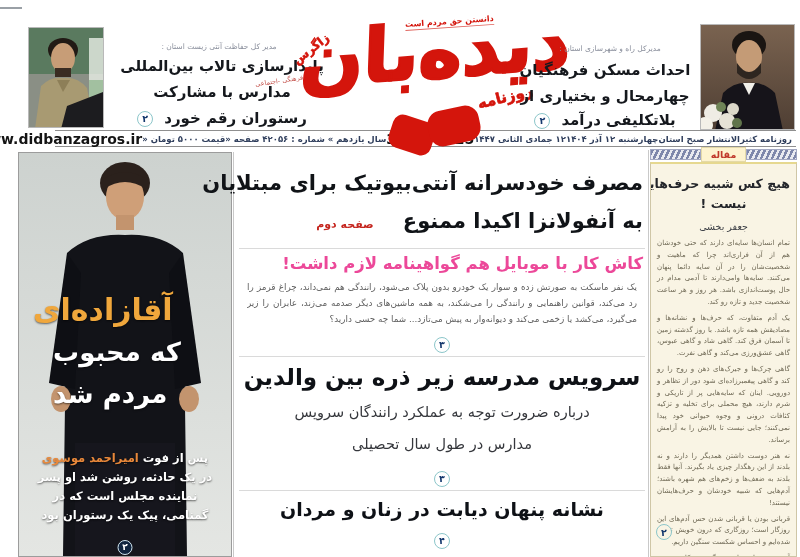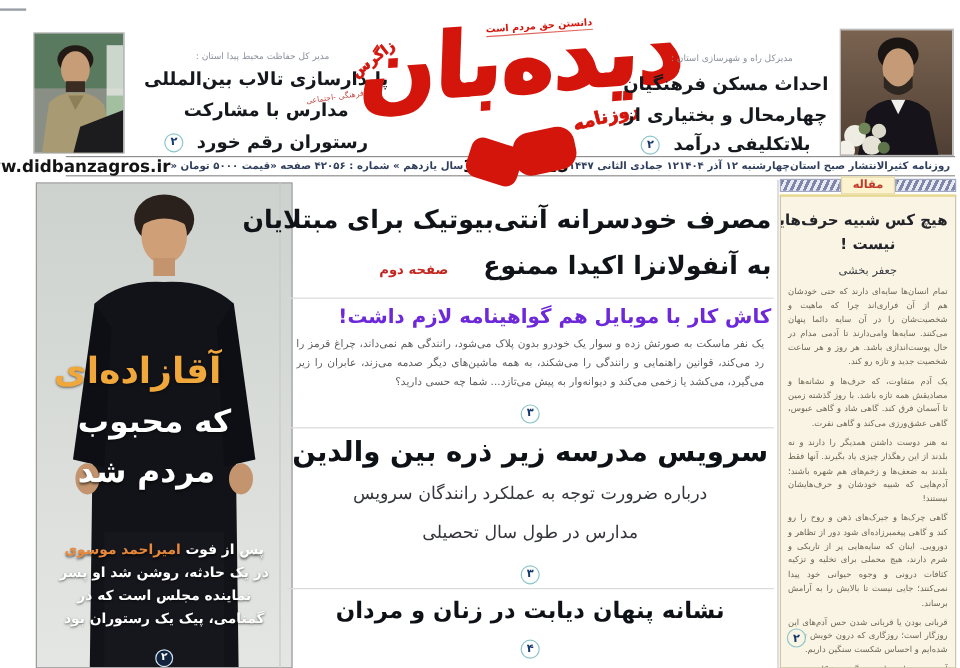--- a/index.html
+++ b/index.html
@@ -26,21 +26,21 @@
   .redblob{background:#d4150c;border-radius:10px;}
 
   
   .datestrip{border-top:1px solid #8f8f8f;border-bottom:1px solid #8f8f8f;display:flex;align-items:center;
              justify-content:space-between;padding:0 4px;font-size:8.5px;color:#2f3e5c;font-weight:bold;}
   .datestrip .lat{direction:ltr;font-size:14px;color:#141414;}
 
   
   .h1line{font-size:21px;font-weight:bold;color:#101317;text-align:right;line-height:34px;}
   .badge-red{font-size:11px;font-weight:bold;color:#c5261f;margin-right:24px;}
-  .h2line{font-size:16.5px;font-weight:bold;color:#6d28d9;text-align:right;}
+  .h2line{font-size:16.5px;font-weight:bold;color:#ec4899;text-align:right;}
   .h2para{font-size:8.8px;color:#5d5d5d;text-align:justify;line-height:16px;}
   .h3line{font-size:23px;font-weight:bold;color:#0e1116;text-align:center;}
   .h3sub{font-size:14.5px;color:#35373c;text-align:center;font-weight:500;}
   .h4line{font-size:19px;font-weight:bold;color:#0e1116;text-align:center;}
   .cdivider{border-top:1px solid #dadada;}
   .vsep{width:1px;background:#c9c9c9;}
 
   
   .hatch{height:11px;flex:1;background:repeating-linear-gradient(115deg,#7e87ab 0 2.5px,#e9eaf0 2.5px 5px);
          border:1px solid #a3a8c2;}
@@ -78,21 +78,21 @@
         <rect x="62" y="10" width="14" height="70" fill="#e8efe6" opacity=".8"></rect>
         <rect x="62" y="52" width="14" height="28" fill="#7fae7f" opacity=".6"></rect>
         <ellipse cx="36" cy="22" rx="15" ry="12" fill="#211a15"></ellipse>
         <ellipse cx="36" cy="30" rx="12" ry="15" fill="#c79d77"></ellipse>
         <rect x="28" y="40" width="16" height="9" fill="#3a2c22"></rect>
         <path d="M8 101 L14 58 Q24 48 36 50 Q50 48 60 60 L68 101 Z" fill="#a89a72"></path>
         <path d="M30 52 L36 64 L43 52 Z" fill="#8d7f58"></path>
         <path d="M40 78 L76 64 L76 101 L34 101 Z" fill="#1c1c1f"></path>
       </svg>
     </div>
-    <div class="abs kicker nowrap" style="left:86px;top:18px;width:226px;">مدیر کل حفاظت محیط پیدا استان :</div>
+    <div class="abs kicker nowrap" style="left:86px;top:18px;width:226px;">مدیر کل حفاظت آنتی زیست استان :</div>
     <div class="abs boxhead nowrap" style="left:86px;top:32px;width:232px;">پایدارسازی تالاب بین‌المللی</div>
     <div class="abs boxhead nowrap" style="left:86px;top:58px;width:232px;">مدارس با مشارکت</div>
     <div class="abs nowrap" style="left:86px;top:84px;width:232px;text-align:center;">
       <span class="boxhead">رستوران رقم خورد</span>
       <span class="pnum" style="margin-right:6px;">۲</span>
     </div>
   </div>
 
   <div class="abs" style="left:240px;top:0;width:420px;height:150px;">
     <div class="abs mast-tag nowrap" style="left:165px;top:17px;">دانستن حق مردم است</div>
@@ -143,21 +143,21 @@
     <span class="nowrap">روزنامه کثیرالانتشار صبح استان</span>
     <span class="nowrap">چهارشنبه ۱۲ آذر ۱۴۰۴</span>
     <span class="nowrap">۱۲ جمادی الثانی ۱۴۴۷</span>
     <span class="nowrap lat">3 Dec 2025</span>
     <span class="nowrap">سال یازدهم » شماره : ۲۰۵۶</span>
     <span class="nowrap">۴ صفحه «</span>
     <span class="nowrap">قیمت ۵۰۰۰ تومان «</span>
     <span class="nowrap lat">www.didbanzagros.ir</span>
   </div>
 
-  <div class="abs photo-card" style="left:18px;top:152px;width:214px;height:405px;margin-left:12px;">
+  <div class="abs photo-card" style="left:18px;top:152px;width:214px;height:405px;">
     <svg width="212" height="403" viewBox="0 0 212 403" style="position:absolute;left:0;top:0;">
       <defs>
           <linearGradient id="wall" x1="0" y1="0" x2="0" y2="1">
         <stop offset="0" stop-color="#cdd2cf"></stop>
             <stop offset="1" stop-color="#e4e6e3"></stop>
           </linearGradient>
         </defs>
       <rect width="212" height="403" fill="url(#wall)"></rect>
       <ellipse cx="106" cy="30" rx="25" ry="21" fill="#2b211c"></ellipse>
       <ellipse cx="106" cy="44" rx="19" ry="23" fill="#cf9f78"></ellipse>
@@ -222,22 +222,22 @@
       <div class="tablabel nowrap">مقاله</div>
       <div class="hatch"></div>
     </div>
     <div class="artbox abs" style="left:0;right:0;top:15px;bottom:0;">
       <div class="arttitle nowrap">هیچ کس شبیه حرف‌هایش</div>
       <div class="arttitle nowrap" style="margin-top:0;">نیست !</div>
       <div class="artauthor nowrap">جعفر بخشی</div>
       <div class="artbody">
         <p>تمام انسان‌ها سایه‌ای دارند که حتی خودشان هم از آن فراری‌اند چرا که ماهیت و شخصیت‌شان را در آن سایه دائما پنهان می‌کنند. سایه‌ها وامی‌دارند تا آدمی مدام در حال پوست‌اندازی باشد. هر روز و هر ساعت شخصیت جدید و تازه رو کند.</p>
         <p>یک آدم متفاوت، که حرف‌ها و نشانه‌ها و مصادیقش همه تازه باشد. با روز گذشته زمین تا آسمان فرق کند. گاهی شاد و گاهی عبوس، گاهی عشق‌ورزی می‌کند و گاهی نفرت.</p>
+        <p>گاهی چرک‌ها و جیرک‌های ذهن و روح را رو کند و گاهی پیغمبرزاده‌ای شود دور از تظاهر و دورویی. اینان که سایه‌هایی پر از تاریکی و شرم دارند، هیچ محملی برای تخلیه و تزکیه کثافات درونی و وجوه حیوانی خود پیدا نمی‌کنند؛ جایی نیست تا بالایش را به آرامش برساند.</p>
         <p>نه هنر دوست داشتن همدیگر را دارند و نه بلدند از این رهگذار چیزی یاد بگیرند. آنها فقط بلدند به ضعف‌ها و زخم‌های هم شهره باشند؛ آدم‌هایی که شبیه خودشان و حرف‌هایشان نیستند!</p>
-        <p>گاهی چرک‌ها و جیرک‌های ذهن و روح را رو کند و گاهی پیغمبرزاده‌ای شود دور از تظاهر و دورویی. اینان که سایه‌هایی پر از تاریکی و شرم دارند، هیچ محملی برای تخلیه و تزکیه کثافات درونی و وجوه حیوانی خود پیدا نمی‌کنند؛ جایی نیست تا بالایش را به آرامش برساند.</p>
         <p>قربانی بودن یا قربانی شدن حس آدم‌های این روزگار است؛ روزگاری که درون خویش تجدید شده‌ایم و احساس شکست سنگین داریم.</p>
         <p>آن چه به این باخت رنگ و شکل می‌دهد گلخانه پیر روح و ذهن آدمی است با شلاق ملامت و سرزنش خویش؛ خبری که در خیال بر پیکر دیگری فرود می‌آورد و مجال نیست.</p>
       </div>
       <span class="pnum abs" style="left:5px;bottom:16px;background:#f9f4e4;">۲</span>
     </div>
   </div>
 
 </div>
 
 </body></html>

